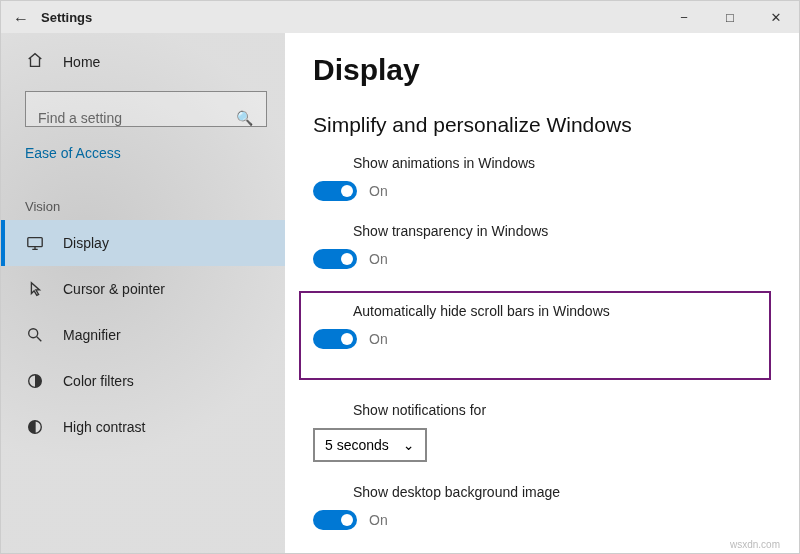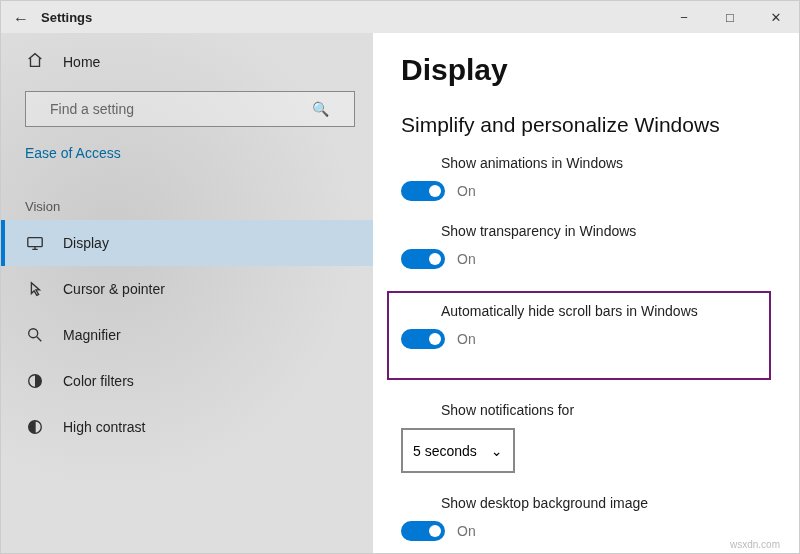--- a/index.html
+++ b/index.html
@@ -4,47 +4,47 @@
 <style>
   * { box-sizing: border-box; margin: 0; padding: 0; font-family: "Segoe UI", sans-serif; }
   html, body { width: 800px; height: 554px; overflow: hidden; }
   .window { width: 100%; height: 100%; display: flex; flex-direction: column; background: #fff; border: 1px solid #ccc; }
   .titlebar { height: 32px; display: flex; align-items: center; background: #e8e8e8; }
   .titlebar .back { width: 40px; text-align: center; font-size: 16px; color: #333; }
   .titlebar .title { font-size: 13px; color: #222; font-weight: bold; }
   .winbtns { margin-left: auto; display: flex; }
   .winbtn { width: 46px; height: 32px; display: flex; align-items: center; justify-content: center; font-size: 13px; color: #333; }
   .body { flex: 1; display: flex; min-height: 0; }
-  .sidebar { width: 372px; background: #dcdcdc; position: relative; overflow: hidden; }
+  .sidebar { width: 284px; background: #dcdcdc; position: relative; overflow: hidden; }
   .sidebar::before { content:""; position:absolute; inset:0; background: radial-gradient(circle at 30% 40%, #c8c8c8 0%, #dedede 60%); opacity:.9; }
   .sidebar > * { position: relative; }
   .home-row { display: flex; align-items: center; padding: 18px 0 18px 24px; }
   .home-row .icon { width: 20px; text-align: center; font-size: 16px; color: #333; margin-right: 18px; }
   .home-row .label { font-size: 14px; color: #222; }
-  .search { margin: 0 18px 18px 24px; height: 36px; border: 1px solid #888; background: rgba(255,255,255,.3); display: flex; align-items: center; padding: 0 24px; }
+  .search { margin: 0 18px 18px 24px; height: 36px; border: 1px solid #888; background: rgba(255,255,255,.3); display: flex; align-items: flex-end; padding: 0 12px; }
   .search input { flex: 1; border: none; background: transparent; font-size: 14px; outline: none; color: #333; }
   .search input::placeholder { color: #666; }
   .search .sicon { font-size: 14px; color: #555; }
   .heading { padding: 0 0 8px 24px; font-weight: 400; font-size: 14px; color: #0369a1; }
   .group { padding: 30px 0 6px 24px; font-size: 13px; color: #555; }
   .nav-item { display: flex; align-items: center; height: 46px; padding-left: 24px; font-size: 14px; color: #222; }
   .nav-item .icon { width: 20px; margin-right: 18px; display:flex; align-items:center; justify-content:center; }
   .nav-item.active { background: #c3d7e6; }
   .nav-item.active::before { content:""; position:absolute; left:0; width:4px; height:46px; background:#0078d4; }
   .content { flex: 1; padding: 20px 28px; overflow: hidden; }
   .h1 { font-size: 30px; font-weight: 600; margin-bottom: 26px; color: #111; }
   .h2 { font-size: 21px; font-weight: 500; margin-bottom: 18px; color: #111; }
   .setting { margin-bottom: 22px; }
   .setting.highlight { border: 2px solid #701a75; padding: 10px 12px 29px 12px; margin-left: -14px; margin-right: 0; }
   .slabel { font-size: 14px; color: #222; margin-bottom: 10px; margin-left: 40px; }
   .toggle-row { display: flex; align-items: center; gap: 12px; }
   .toggle { width: 44px; height: 20px; background: #0078d4; border-radius: 10px; position: relative; }
   .toggle::after { content:""; position:absolute; width:12px; height:12px; background:#fff; border-radius:50%; top:4px; right:4px; }
   .tstate { font-size: 14px; color: #737373; }
-  .select { display:inline-flex; align-items:center; border:2px solid #888; height:45px; padding:0 10px; font-size:14px; gap:14px; }
+  .select { display:inline-flex; align-items:center; border:2px solid #888; height:34px; padding:0 10px; font-size:14px; gap:14px; }
   .watermark { position:absolute; right:20px; bottom:4px; font-size:10px; color:#bbb; }
   svg { stroke:#333; stroke-width:1.5; fill:none; }
 </style>
 </head>
 <body>
 
 <div class="window">
   <div class="titlebar">
     <div class="back">
       <span>←</span>

